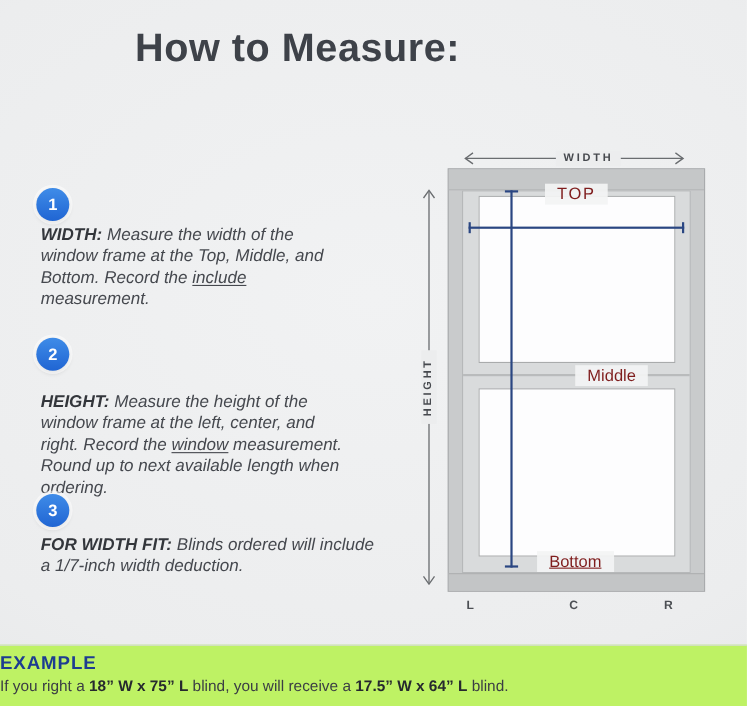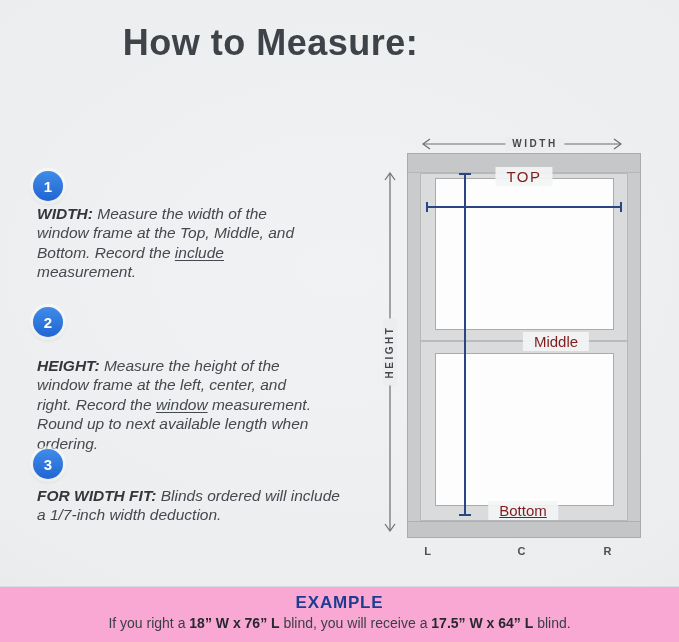--- a/index.html
+++ b/index.html
@@ -85,21 +85,21 @@
   #chip-middle { left:520px; top:332px;margin-left:36px; }
   #chip-bottom { left:523px; top:501px;text-decoration:underline; }
 
   .lcr { font-size:11px; font-weight:700; color:#4c4f54; letter-spacing:1px;
     transform:translateX(-50%); top:545px; }
   #mark-l { left:428px; } #mark-c { left:522px; } #mark-r { left:608px; }
 
   
   .example-strip {
     left:0; top:586px; width:679px; height:56px;
-    background:#f9a8d4; border-top:1px solid #d9dce1; text-align:center;
+    background:#bef264; border-top:1px solid #d9dce1; 
   }
   .example-heading { margin-top:6px; font-size:17px; font-weight:700;
     color:#1d3c91; letter-spacing:.8px; }
   .example-line { margin-top:2px; font-size:14px; color:#3b3e44; }
   .example-bold { font-weight:700; color:#26292e; }
 </style>
 </head>
 <body>
 
 <header class="abs title-block">
@@ -163,14 +163,14 @@
   <span class="abs chip" id="chip-middle">Middle</span>
   <span class="abs chip" id="chip-bottom">Bottom</span>
 
   <span class="abs lcr" id="mark-l">L</span>
   <span class="abs lcr" id="mark-c">C</span>
   <span class="abs lcr" id="mark-r">R</span>
 </section>
 
 <footer class="abs example-strip">
   <div class="example-heading">EXAMPLE</div>
-  <p class="example-line"><span>If you right a </span><span class="example-bold">18” W x 76” L</span><span> blind, you will receive a </span><span class="example-bold">17.5” W x 64” L</span><span> blind.</span></p>
+  <p class="example-line"><span>If you right a </span><span class="example-bold">18” W x 75” L</span><span> blind, you will receive a </span><span class="example-bold">17.5” W x 64” L</span><span> blind.</span></p>
 </footer>
 
 </body></html>

